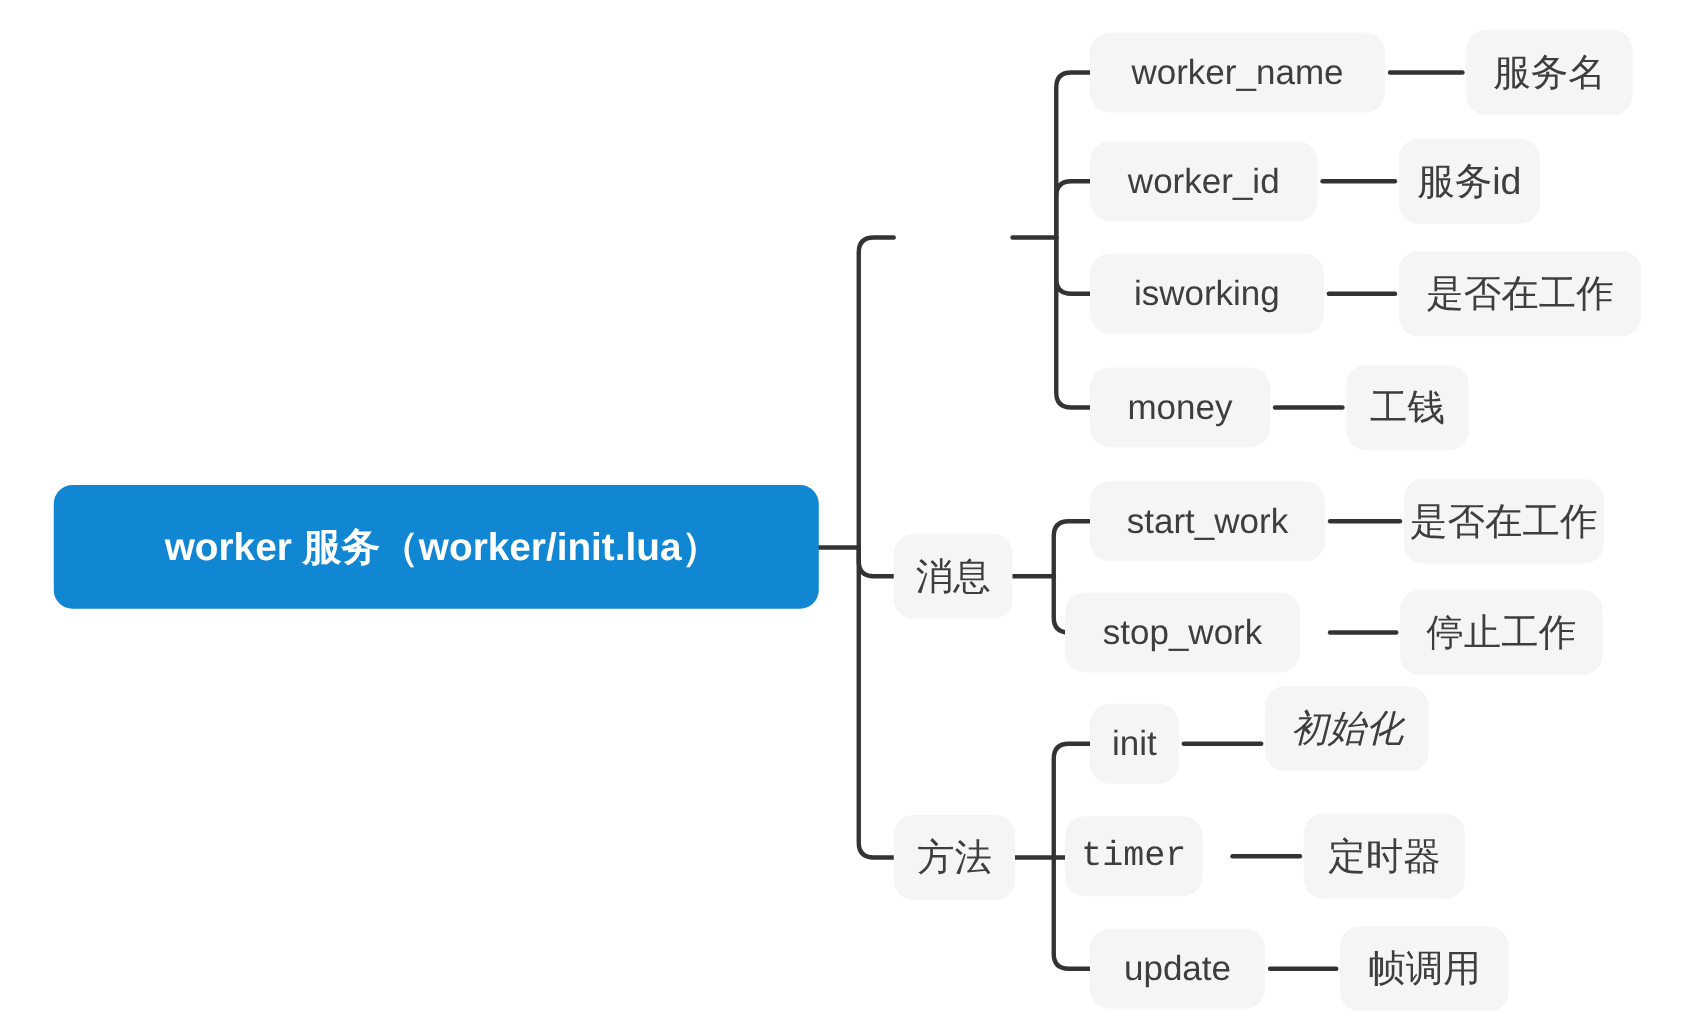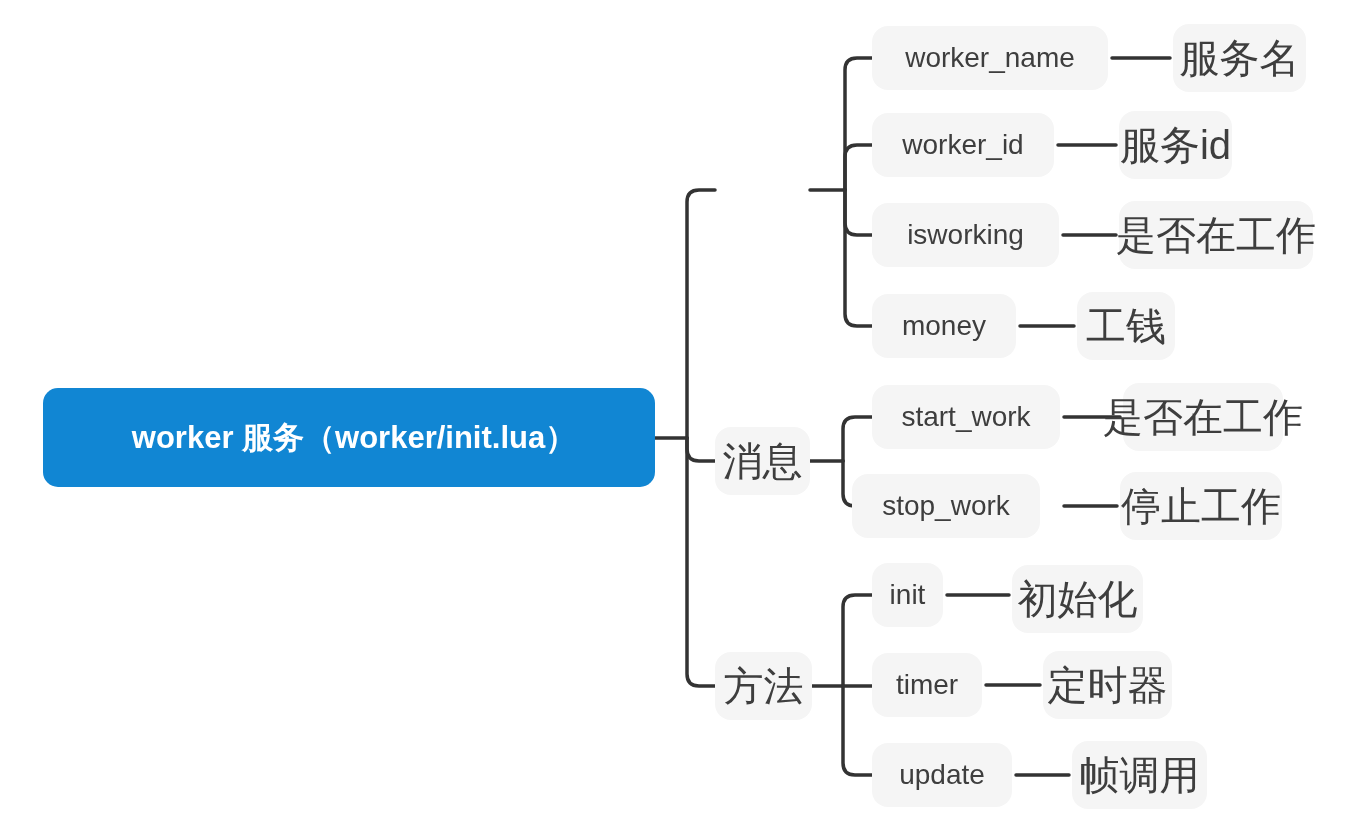--- a/index.html
+++ b/index.html
@@ -36,21 +36,21 @@
     white-space:nowrap;
     cursor:default;
   }
   .node.root{
     background:var(--root-bg);
     color:var(--root-text);
     font-weight:700;
     font-size:31px;
     border-radius:15px;
   }
-  .node.cjk{font-size:40px;}
+  .node.cjk{font-size:30px;}
   .node.latin{font-size:28px;}
 </style>
 </head>
 <body>
 
 <div class="canvas">
 
   <svg class="links" width="1364" height="829" viewBox="0 0 1364 829">
 
     <path d="M 655 438 H 687"></path>
@@ -101,21 +101,21 @@
   <div class="node latin" style="left:872px;top:294px;width:144px;height:64px;">money</div>
   <div class="node cjk" style="left:1077px;top:292px;width:98px;height:68px;">工钱</div>
 
   <div class="node latin" style="left:872px;top:385px;width:188px;height:64px;">start_work</div>
   <div class="node cjk" style="left:1123px;top:383px;width:160px;height:68px;">是否在工作</div>
 
   <div class="node latin" style="left:852px;top:474px;width:188px;height:64px;">stop_work</div>
   <div class="node cjk" style="left:1120px;top:472px;width:162px;height:68px;">停止工作</div>
 
   <div class="node latin" style="left:872px;top:563px;width:71px;height:64px;">init</div>
-  <div class="node cjk" style="left:1012px;top:565px;width:131px;height:68px;">初始化</div>
+  <div class="node cjk" style="left:1012px;top:549px;width:131px;height:68px;font-style:italic;">初始化</div>
 
-  <div class="node latin" style="left:872px;top:653px;width:110px;height:64px;">timer</div>
+  <div class="node latin" style="left:852px;top:653px;width:110px;height:64px;font-family:Liberation Mono, monospace;">timer</div>
   <div class="node cjk" style="left:1043px;top:651px;width:129px;height:68px;">定时器</div>
 
   <div class="node latin" style="left:872px;top:743px;width:140px;height:64px;">update</div>
   <div class="node cjk" style="left:1072px;top:741px;width:135px;height:68px;">帧调用</div>
 
 </div>
 
 </body></html>

